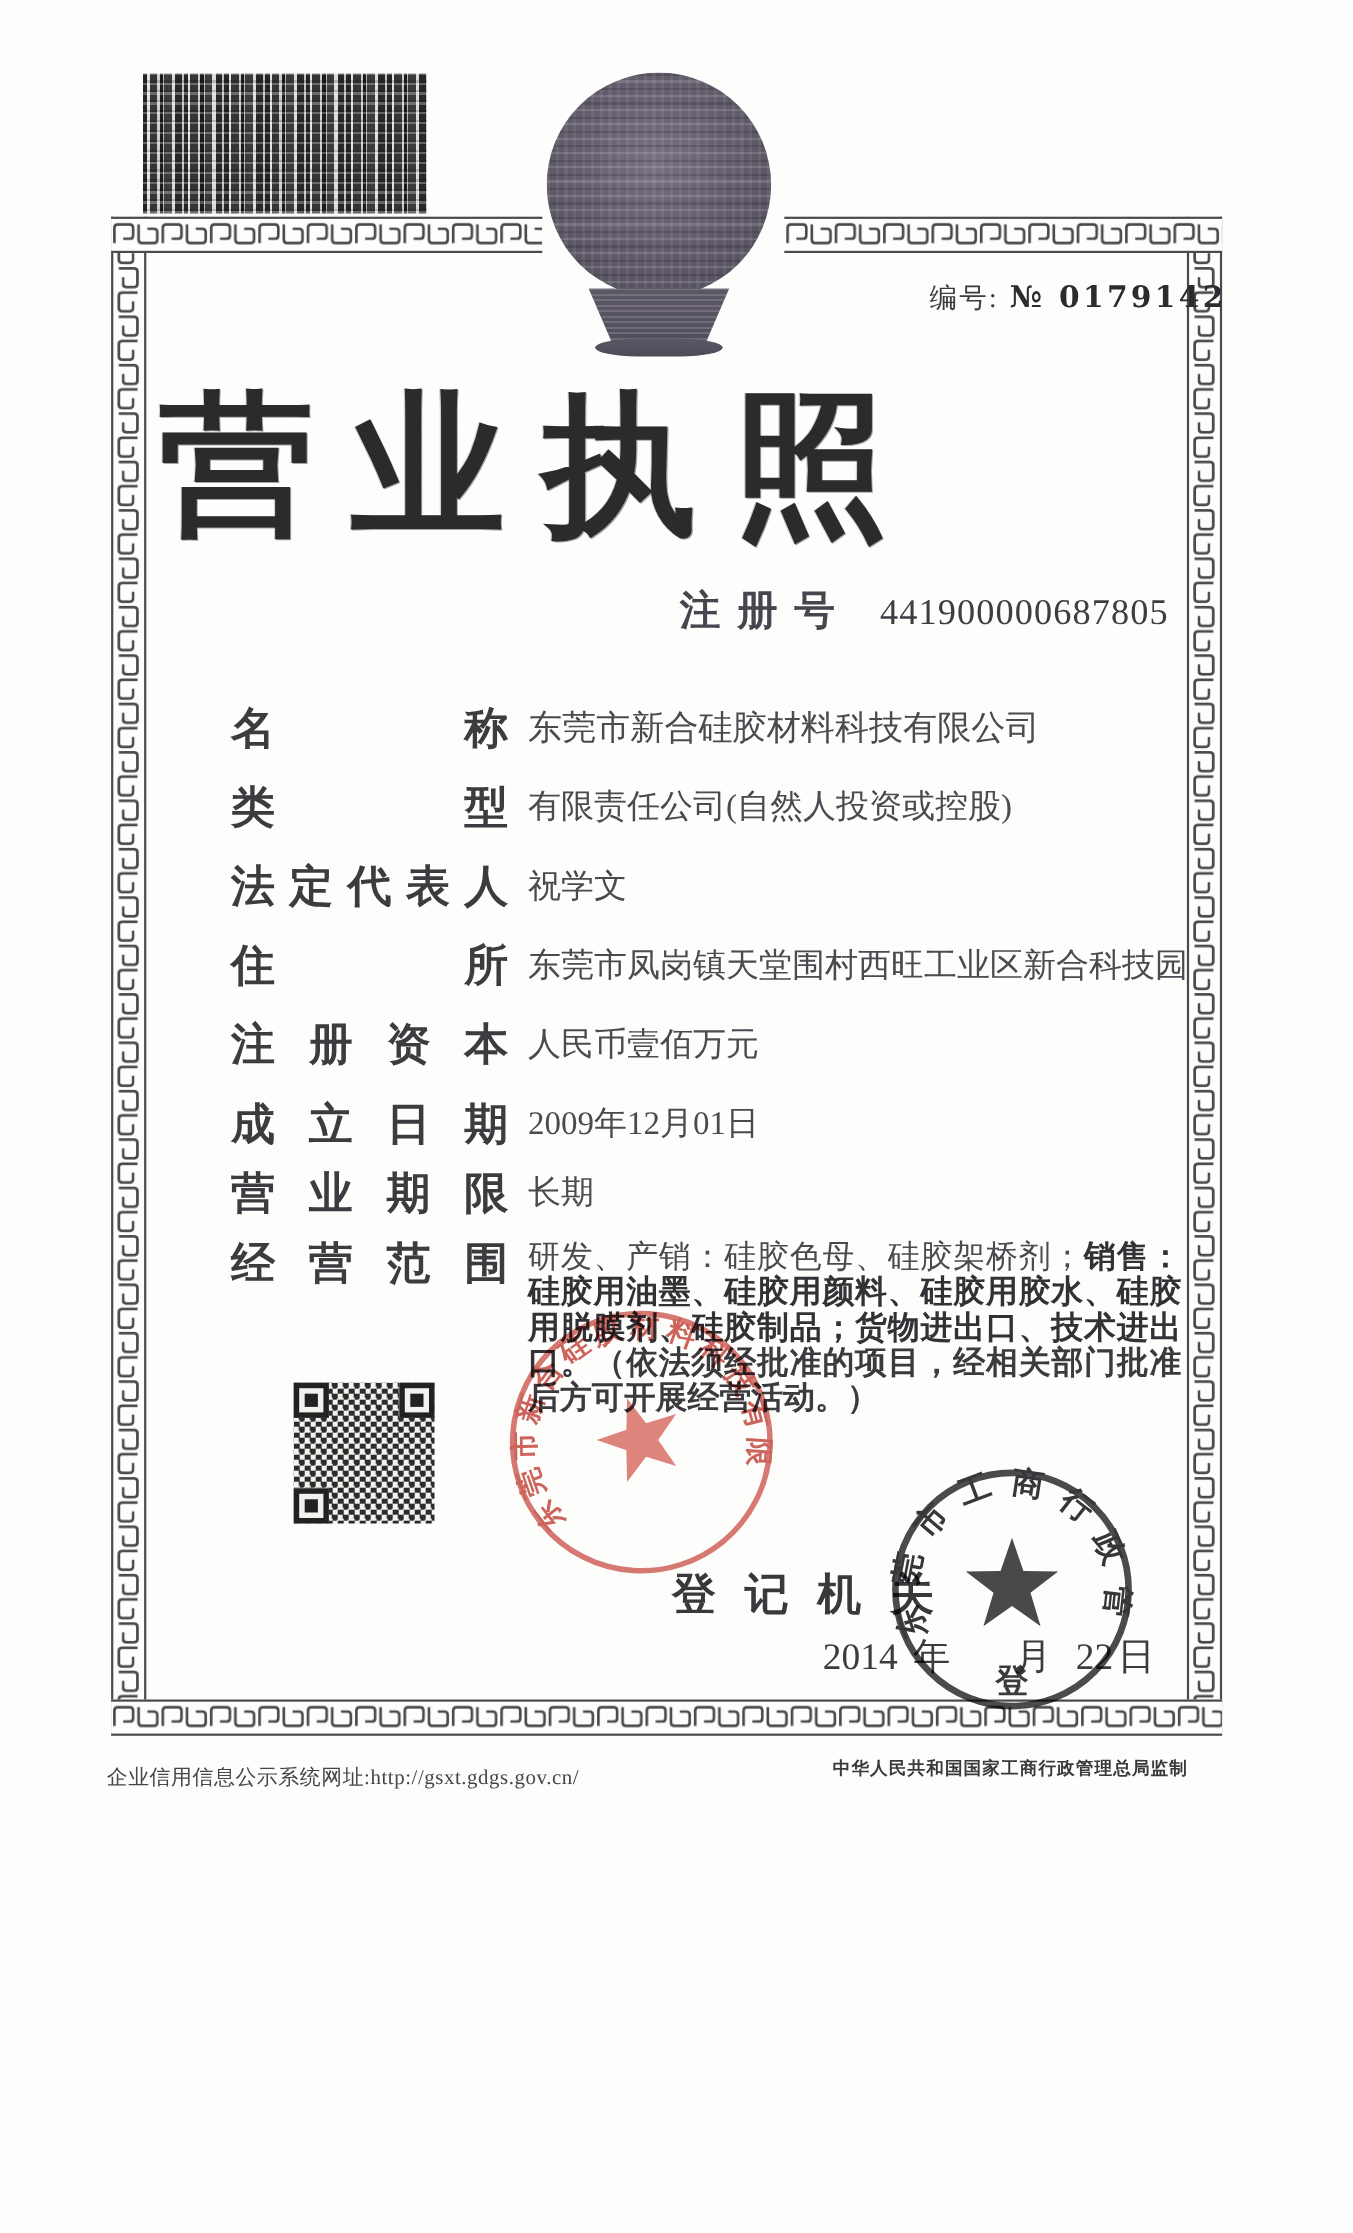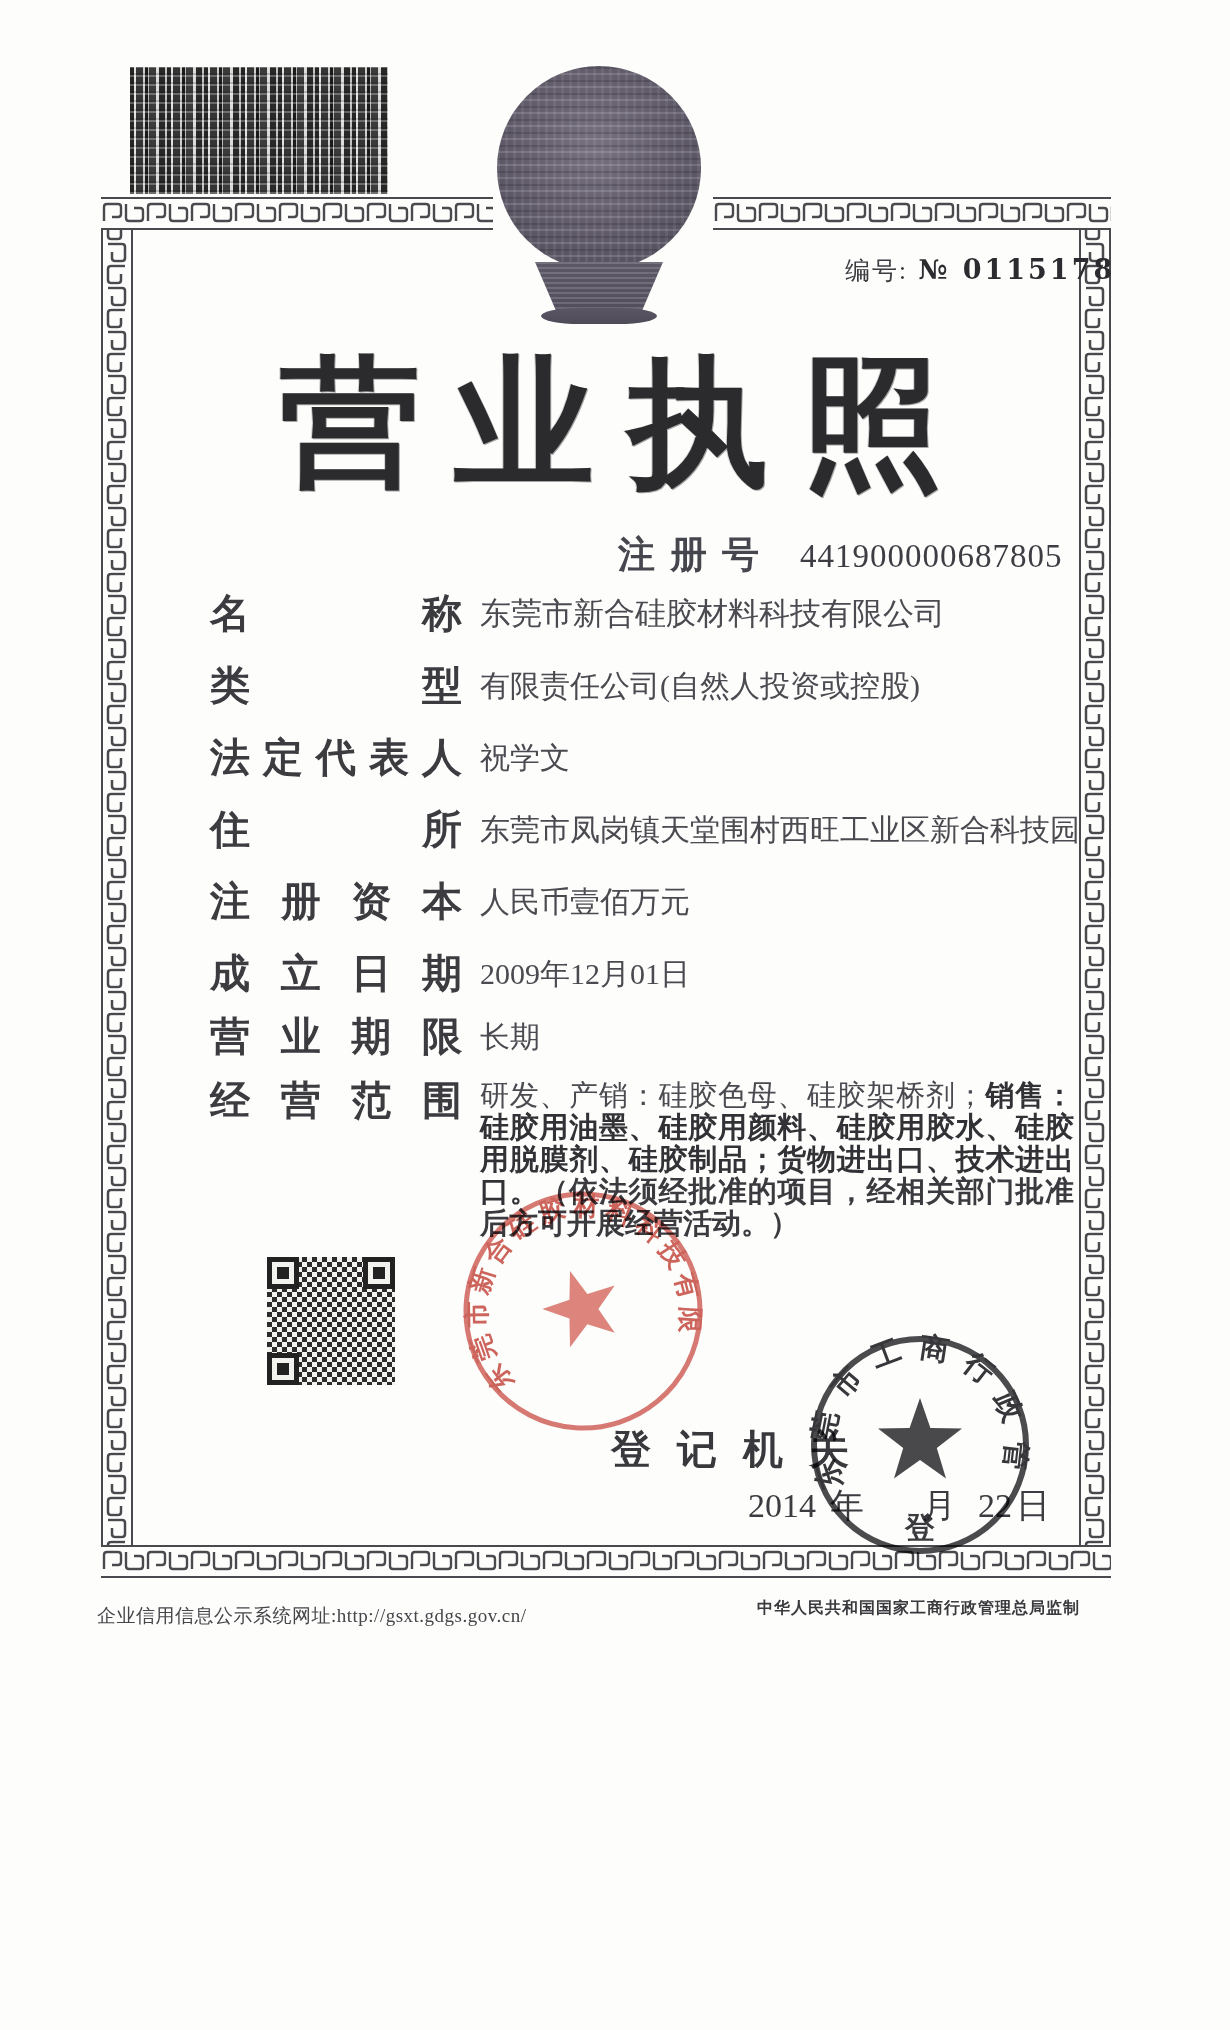--- a/index.html
+++ b/index.html
@@ -42,29 +42,29 @@
   }
   
   .band{position:absolute; box-sizing:border-box; background:#fdfdfc;}
   .band.h{border-top:2.5px solid #4a4a4e; border-bottom:2.5px solid #4a4a4e; height:33px;}
   .band.v{border-left:2.5px solid #4a4a4e; border-right:2.5px solid #4a4a4e; width:32px;}
   .band svg{display:block; width:100%; height:100%;}
   
   .serial{position:absolute; left:845px; top:254px; font-size:25px; color:#3b3b40; letter-spacing:2px;}
   .serial b{font-family:"DejaVu Serif",serif; font-size:27px; color:#2c2c30; letter-spacing:3px; margin-left:10px;}
   .doc-title{
-    position:absolute; left:101px; top:330px; width:1010px; text-align:center;
+    position:absolute; left:101px; top:330px; width:1010px; text-align:left;
     font-family:"Liberation Sans","DejaVu Sans",sans-serif;
     font-size:140px; font-weight:900; letter-spacing:34px; padding-left:44px; box-sizing:border-box;
     color:#2b2b2e; text-shadow:1px 1px 0 rgba(80,80,80,.5), -1px 0 0 rgba(120,120,120,.35);
   }
   .regno{position:absolute; left:618px; top:530px; white-space:nowrap;}
   .regno .lbl{font-size:37px; letter-spacing:15px; color:#46464e; font-weight:600;}
   .regno .val{font-size:33px; color:#3d3d44; margin-left:22px; letter-spacing:1px;}
-  .fields{position:absolute; left:210px; top:589px; width:880px;}
+  .fields{position:absolute; left:210px; top:637px; width:880px;}
   .frow{display:flex; align-items:flex-start; margin-bottom:22px;}
   .frow:nth-child(6){margin-bottom:13px;}
   .frow:nth-child(7){margin-bottom:14px;}
   .flabel{
     flex:0 0 252px; width:252px; font-size:40px; line-height:50px; font-weight:600; color:#3b3b40;
     text-align:justify; text-align-last:justify;
   }
   .fvalue{margin-left:18px; font-size:30px; line-height:50px; color:#4a4a50; white-space:nowrap;}
   .fvalue.name{font-size:31px;}
   .fvalue.scope{
@@ -151,21 +151,21 @@
         <defs>
           <pattern id="pB" width="44" height="27" patternUnits="userSpaceOnUse">
             <path d="M3,22 V8 Q3,5 6,5 H17 Q20,5 20,8 V15 Q20,18 17,18 H11 M25,5 V19 Q25,22 28,22 H39 Q42,22 42,19 V12 Q42,9 39,9 H33" fill="none" stroke="#4a4a4e" stroke-width="2.4"></path>
           </pattern>
         </defs>
         <rect width="100%" height="100%" fill="url(#pB)"></rect>
       </svg>
   </div>
 
   <div class="serial">
-    <span>编号:</span><b>№ 0115178</b>
+    <span>编号:</span><b>№ 0179142</b>
   </div>
 
   <div class="doc-title">营业执照</div>
 
   <div class="regno">
     <span class="lbl">注册号</span>
     <span class="val">441900000687805</span>
   </div>
 
   <div class="fields">

